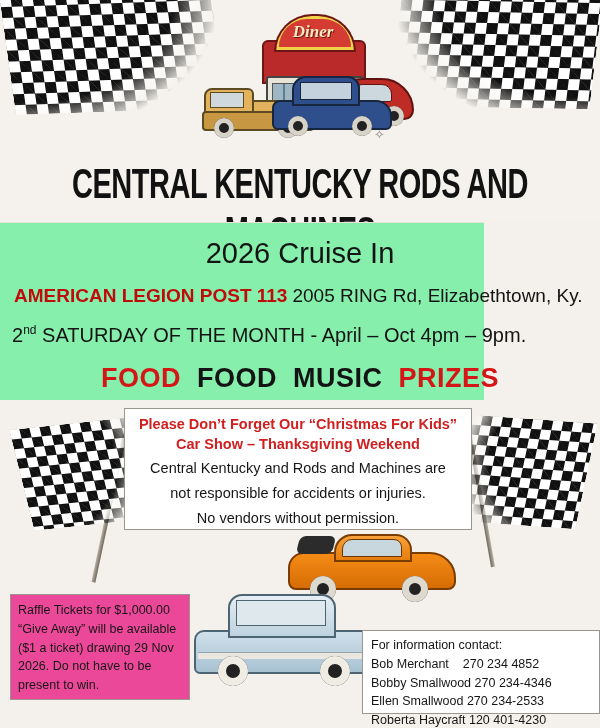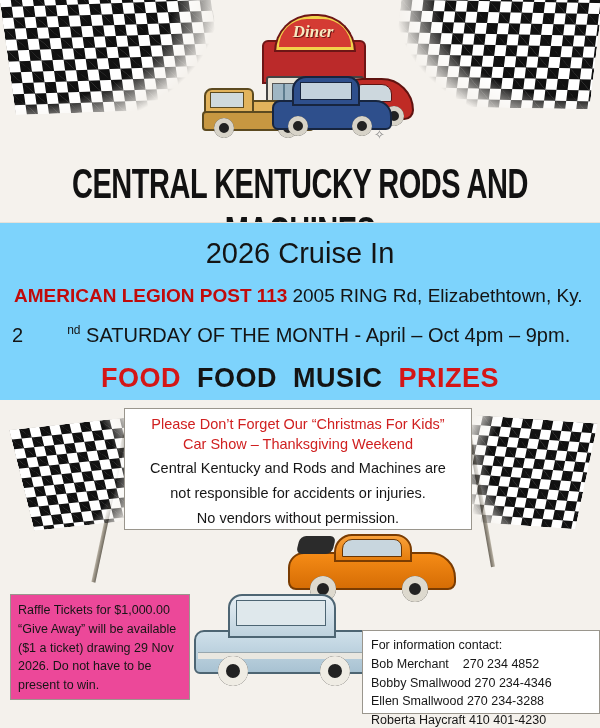--- a/index.html
+++ b/index.html
@@ -190,22 +190,22 @@
     letter-spacing: -0.5px;
     color: #121212;
     transform: scaleY(1.45);
     transform-origin: center top;
   }
 
   
   .info-block {
     position: absolute;
     left: 0; top: 222px;
-    width: 600px; height: 178px;
-    background: #7dd3fc;
+    width: 484px; height: 178px;
+    background: #86efac;
     border-top: 1px solid #e6e2da;
     border-bottom: 1px solid #e6e2da;
   }
   .line-year {
     position: absolute;
     left: 0; top: 14px; width: 600px;
     text-align: center;
     font-size: 29px;
     color: #141414;
   }
@@ -224,21 +224,21 @@
     color: #141414;
     font-size: 19px;
   }
   .line-when {
     position: absolute;
     left: 12px; top: 100px; width: 580px;
     font-size: 20px;
     color: #141414;
     white-space: nowrap;
   }
-  .line-when sup { font-size: 12px; margin-left: 44px; }
+  .line-when sup { font-size: 12px; }
   .line-fdmp {
     position: absolute;
     left: 0; top: 140px; width: 600px;
     text-align: center;
     font-size: 27px;
     font-weight: bold;
     letter-spacing: 0.5px;
     white-space: nowrap;
   }
   .red { color: #d41616; }
@@ -302,21 +302,21 @@
     left: 124px; top: 8px;
     width: 348px; height: 122px;
     background: #ffffff;
     border: 1px solid #9a968d;
     box-sizing: border-box;
     padding: 6px 8px 0 8px;
     text-align: center;
   }
   .notice .xmas {
     color: #d02020;
-    font-weight: normal;
+    font-weight: bold;
     font-size: 14.5px;
     line-height: 1.35;
   }
   .notice .disc {
     margin-top: 4px;
     color: #161616;
     font-size: 14.5px;
     line-height: 1.45;
   }
 
@@ -522,22 +522,22 @@
       <div>
         <span class="nm">Bob Merchant</span>&nbsp;&nbsp;&nbsp;
         <span>270 234 4852</span>
       </div>
       <div>
         <span class="nm">Bobby Smallwood</span>
         <span>270 234-4346</span>
       </div>
       <div>
         <span class="nm">Ellen Smallwood</span>
-        <span>270 234-3288</span>
+        <span>270 234-2533</span>
       </div>
       <div>
         <span class="nm">Roberta Haycraft</span>
-        <span>410 401-4230</span>
+        <span>120 401-4230</span>
       </div>
     </div>
 
   </div>
 </div>
 
 </body></html>

